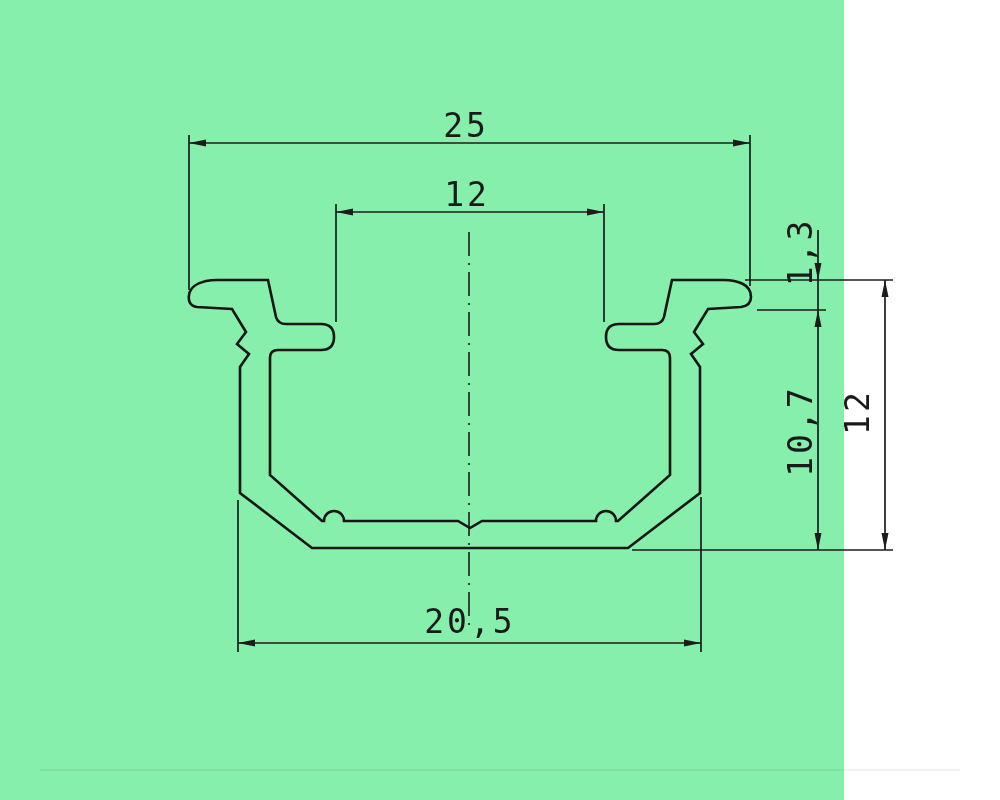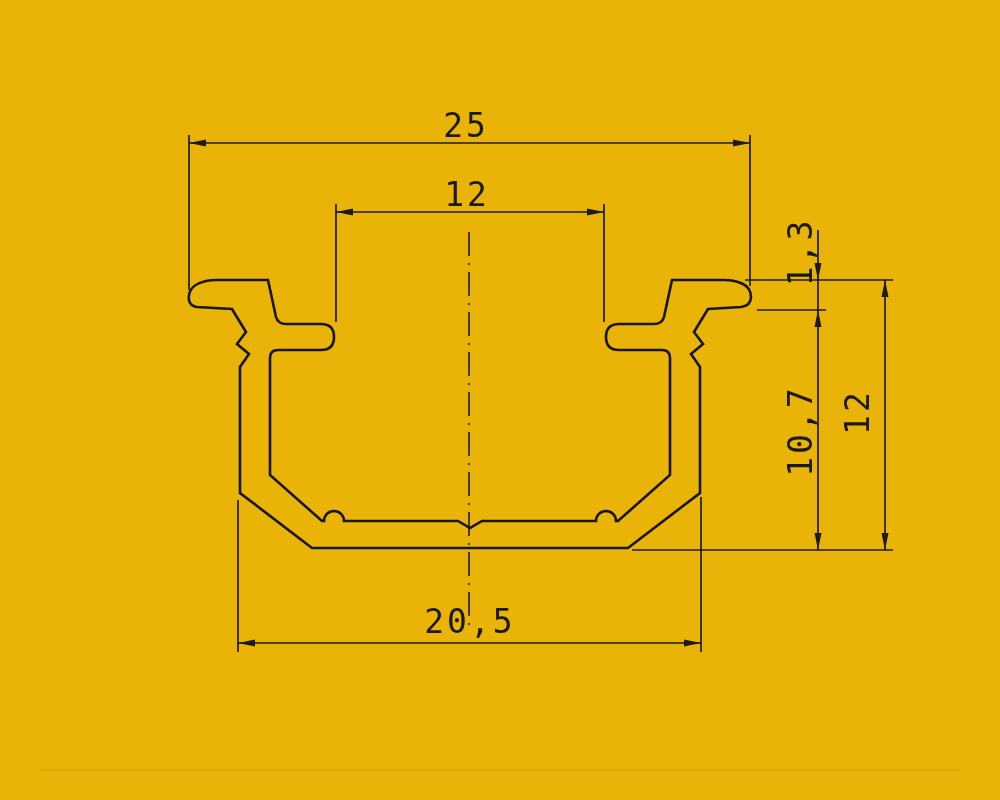--- a/index.html
+++ b/index.html
@@ -5,23 +5,23 @@
   html, body {
     margin: 0;
     padding: 0;
     background: #ffffff;
     width: 1000px;
     height: 800px;
     overflow: hidden;
   }
   .canvas {
     position: relative;
-    width: 1000px;
+    width: 844px;
     height: 800px;
-    background: #eab308;
+    background: #86efac;
   }
   svg { display: block; }
   .outline {
     fill: none;
     stroke: #161616;
     stroke-width: 2.6;
     stroke-linejoin: miter;
     stroke-linecap: butt;
   }
   .dimline, .extline {

